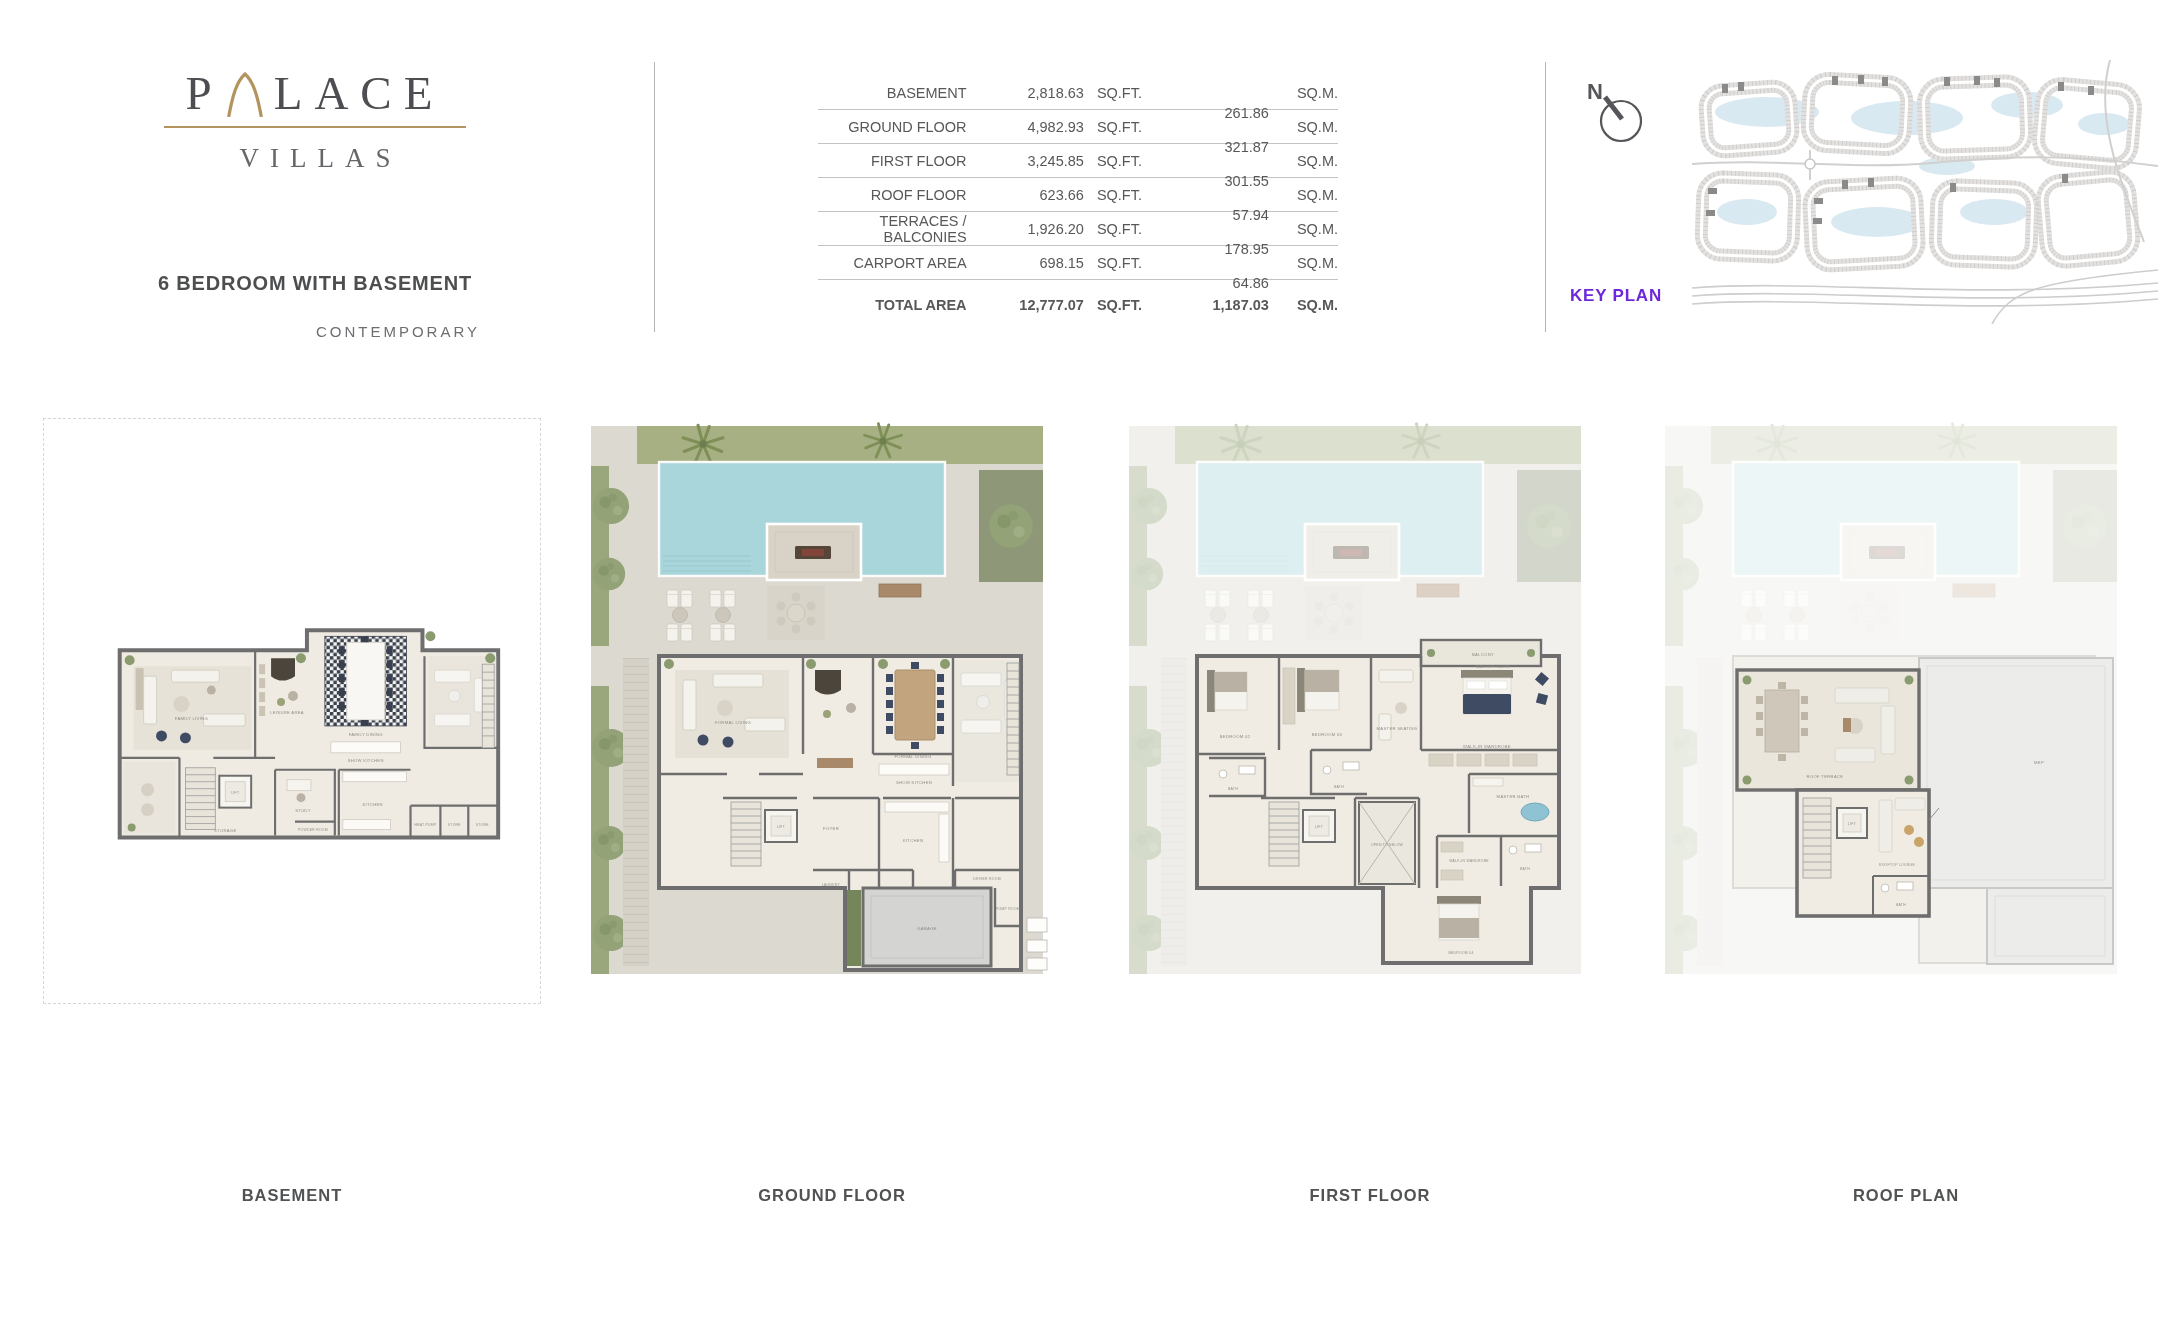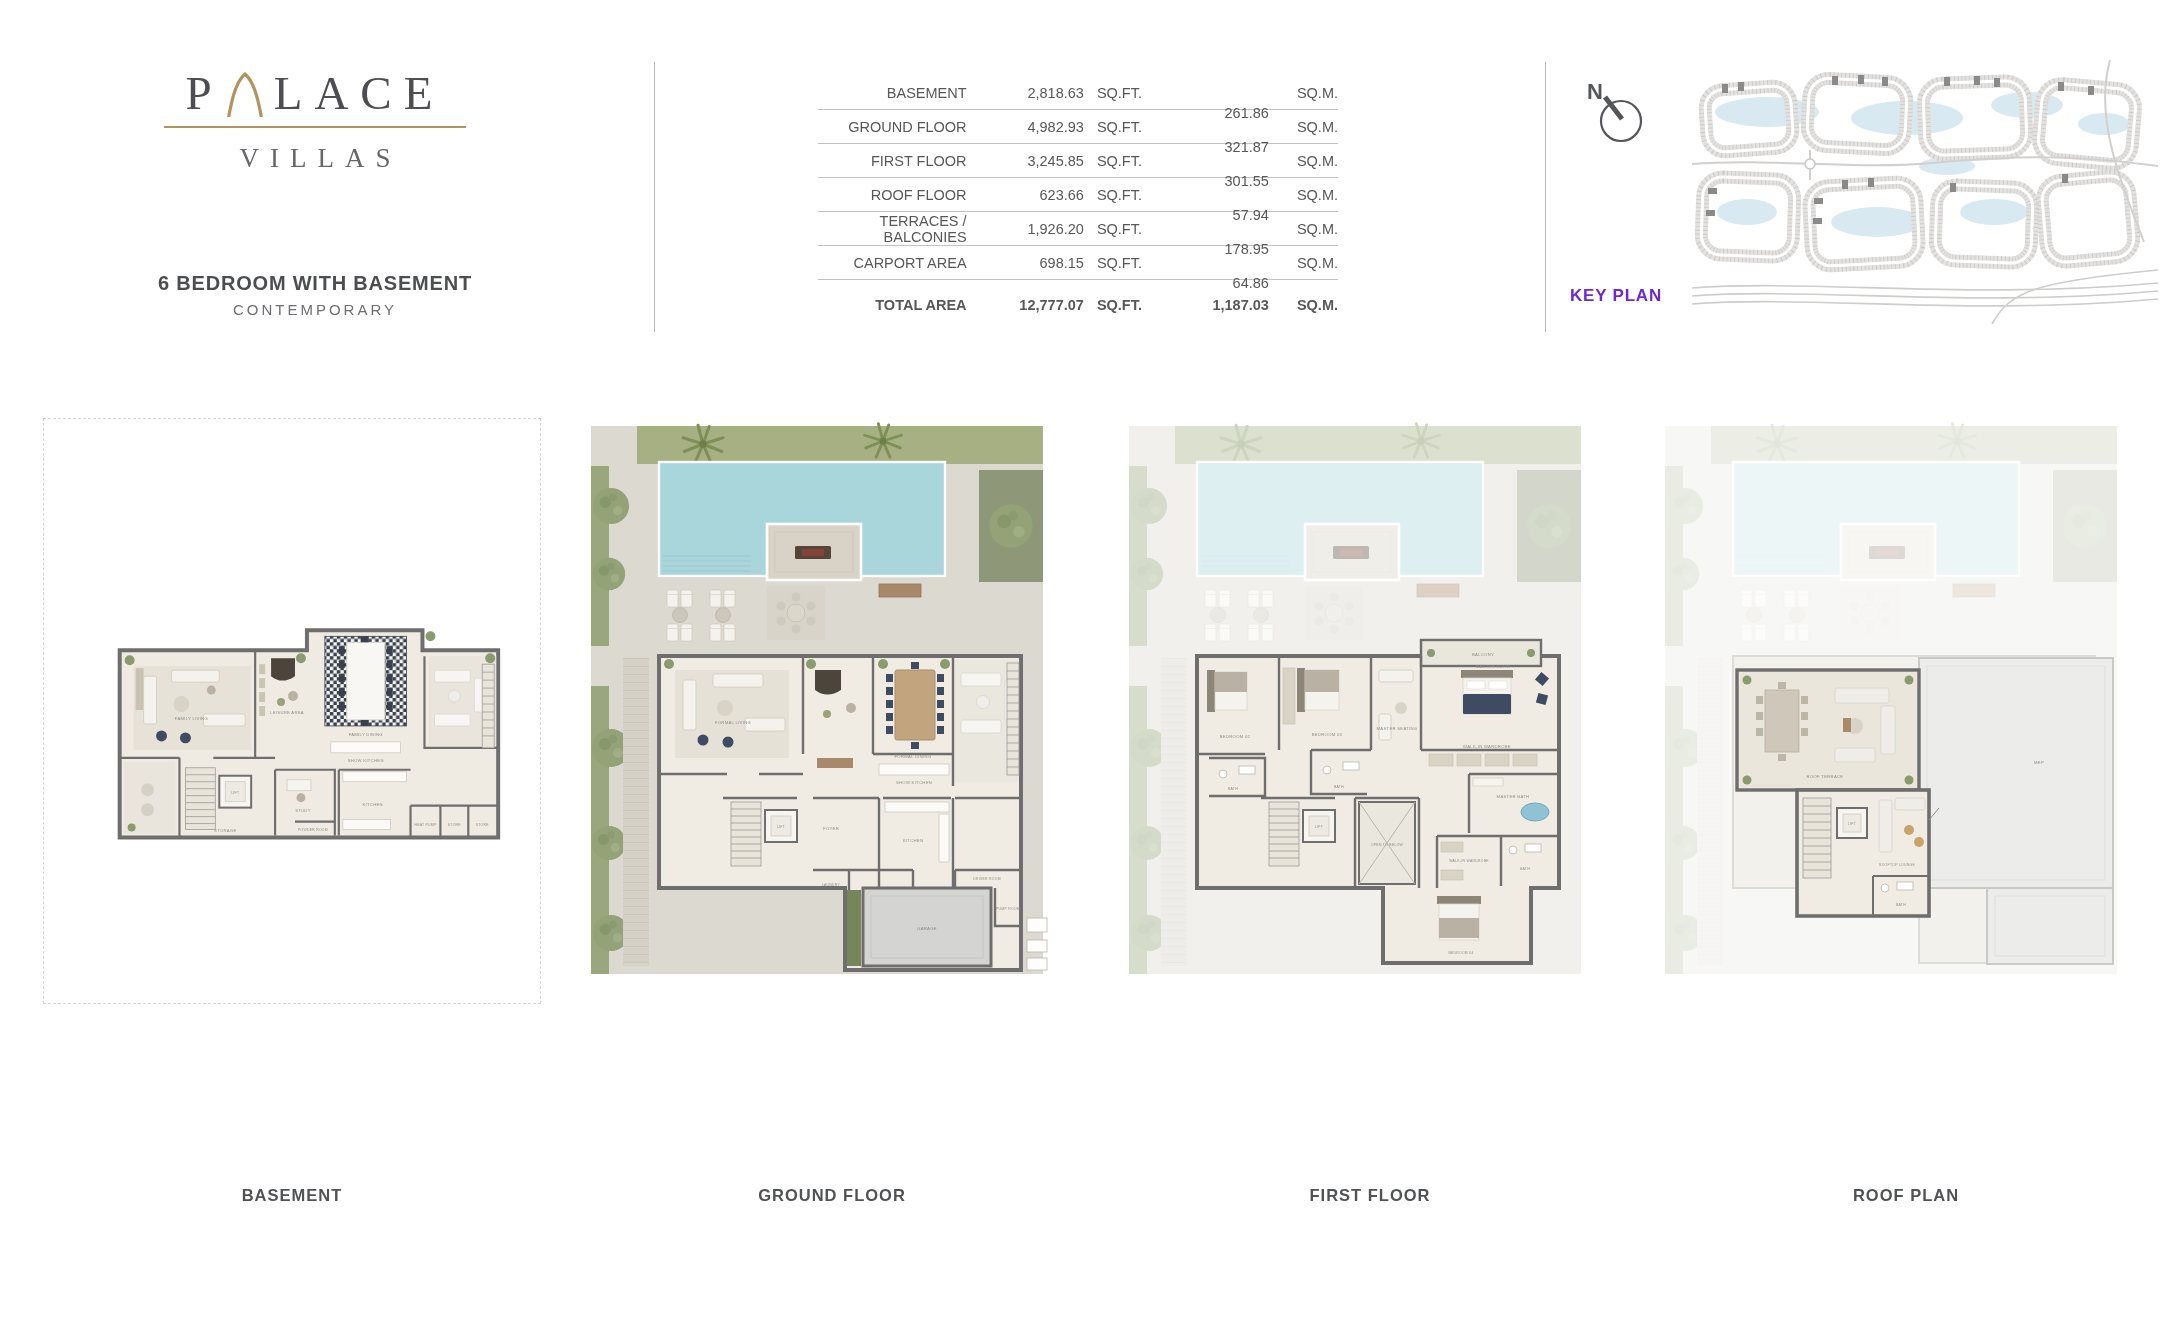--- a/index.html
+++ b/index.html
@@ -10,21 +10,21 @@
   .logo-block{position:absolute;left:150px;top:70px;width:330px;text-align:center;}
   .palace-row{display:flex;justify-content:center;align-items:flex-end;color:#4e4e52;
               font-family:"Liberation Serif",serif;font-size:47px;line-height:1;}
   .palace-row .lt{letter-spacing:12px;}
   .palace-row .arch{margin:0 10px 0 2px;}
   .gold-rule{height:2px;background:#b3945f;width:302px;margin:9px auto 13px auto;}
   .villas,.ostra{font-family:"Liberation Serif",serif;color:#66676a;font-size:27px;
                  letter-spacing:11px;padding-left:11px;line-height:1.3;}
   .unit-type{position:absolute;left:150px;top:272px;width:330px;text-align:center;
              font-size:20px;font-weight:bold;color:#4d4e50;letter-spacing:0.8px;}
-  .style-line{position:absolute;left:150px;top:301px;width:330px;text-align:center;
+  .style-line{position:absolute;left:150px;top:323px;width:330px;text-align:right;
               font-size:15px;color:#6d6e71;letter-spacing:3px;}
   .vline{position:absolute;top:62px;width:1px;height:270px;background:#b5b5b5;}
   .vline.v1{left:654px;} .vline.v2{left:1545px;}
 
   
   .area-table{position:absolute;left:818px;top:76px;width:520px;font-size:14.5px;}
   .arow{display:flex;align-items:center;height:33px;}
   .arow + .arow{border-top:1px solid #c3c3c3;}
   .arow.total{font-weight:bold;align-items:flex-end;}
   .c-label{width:152px;text-align:right;}

